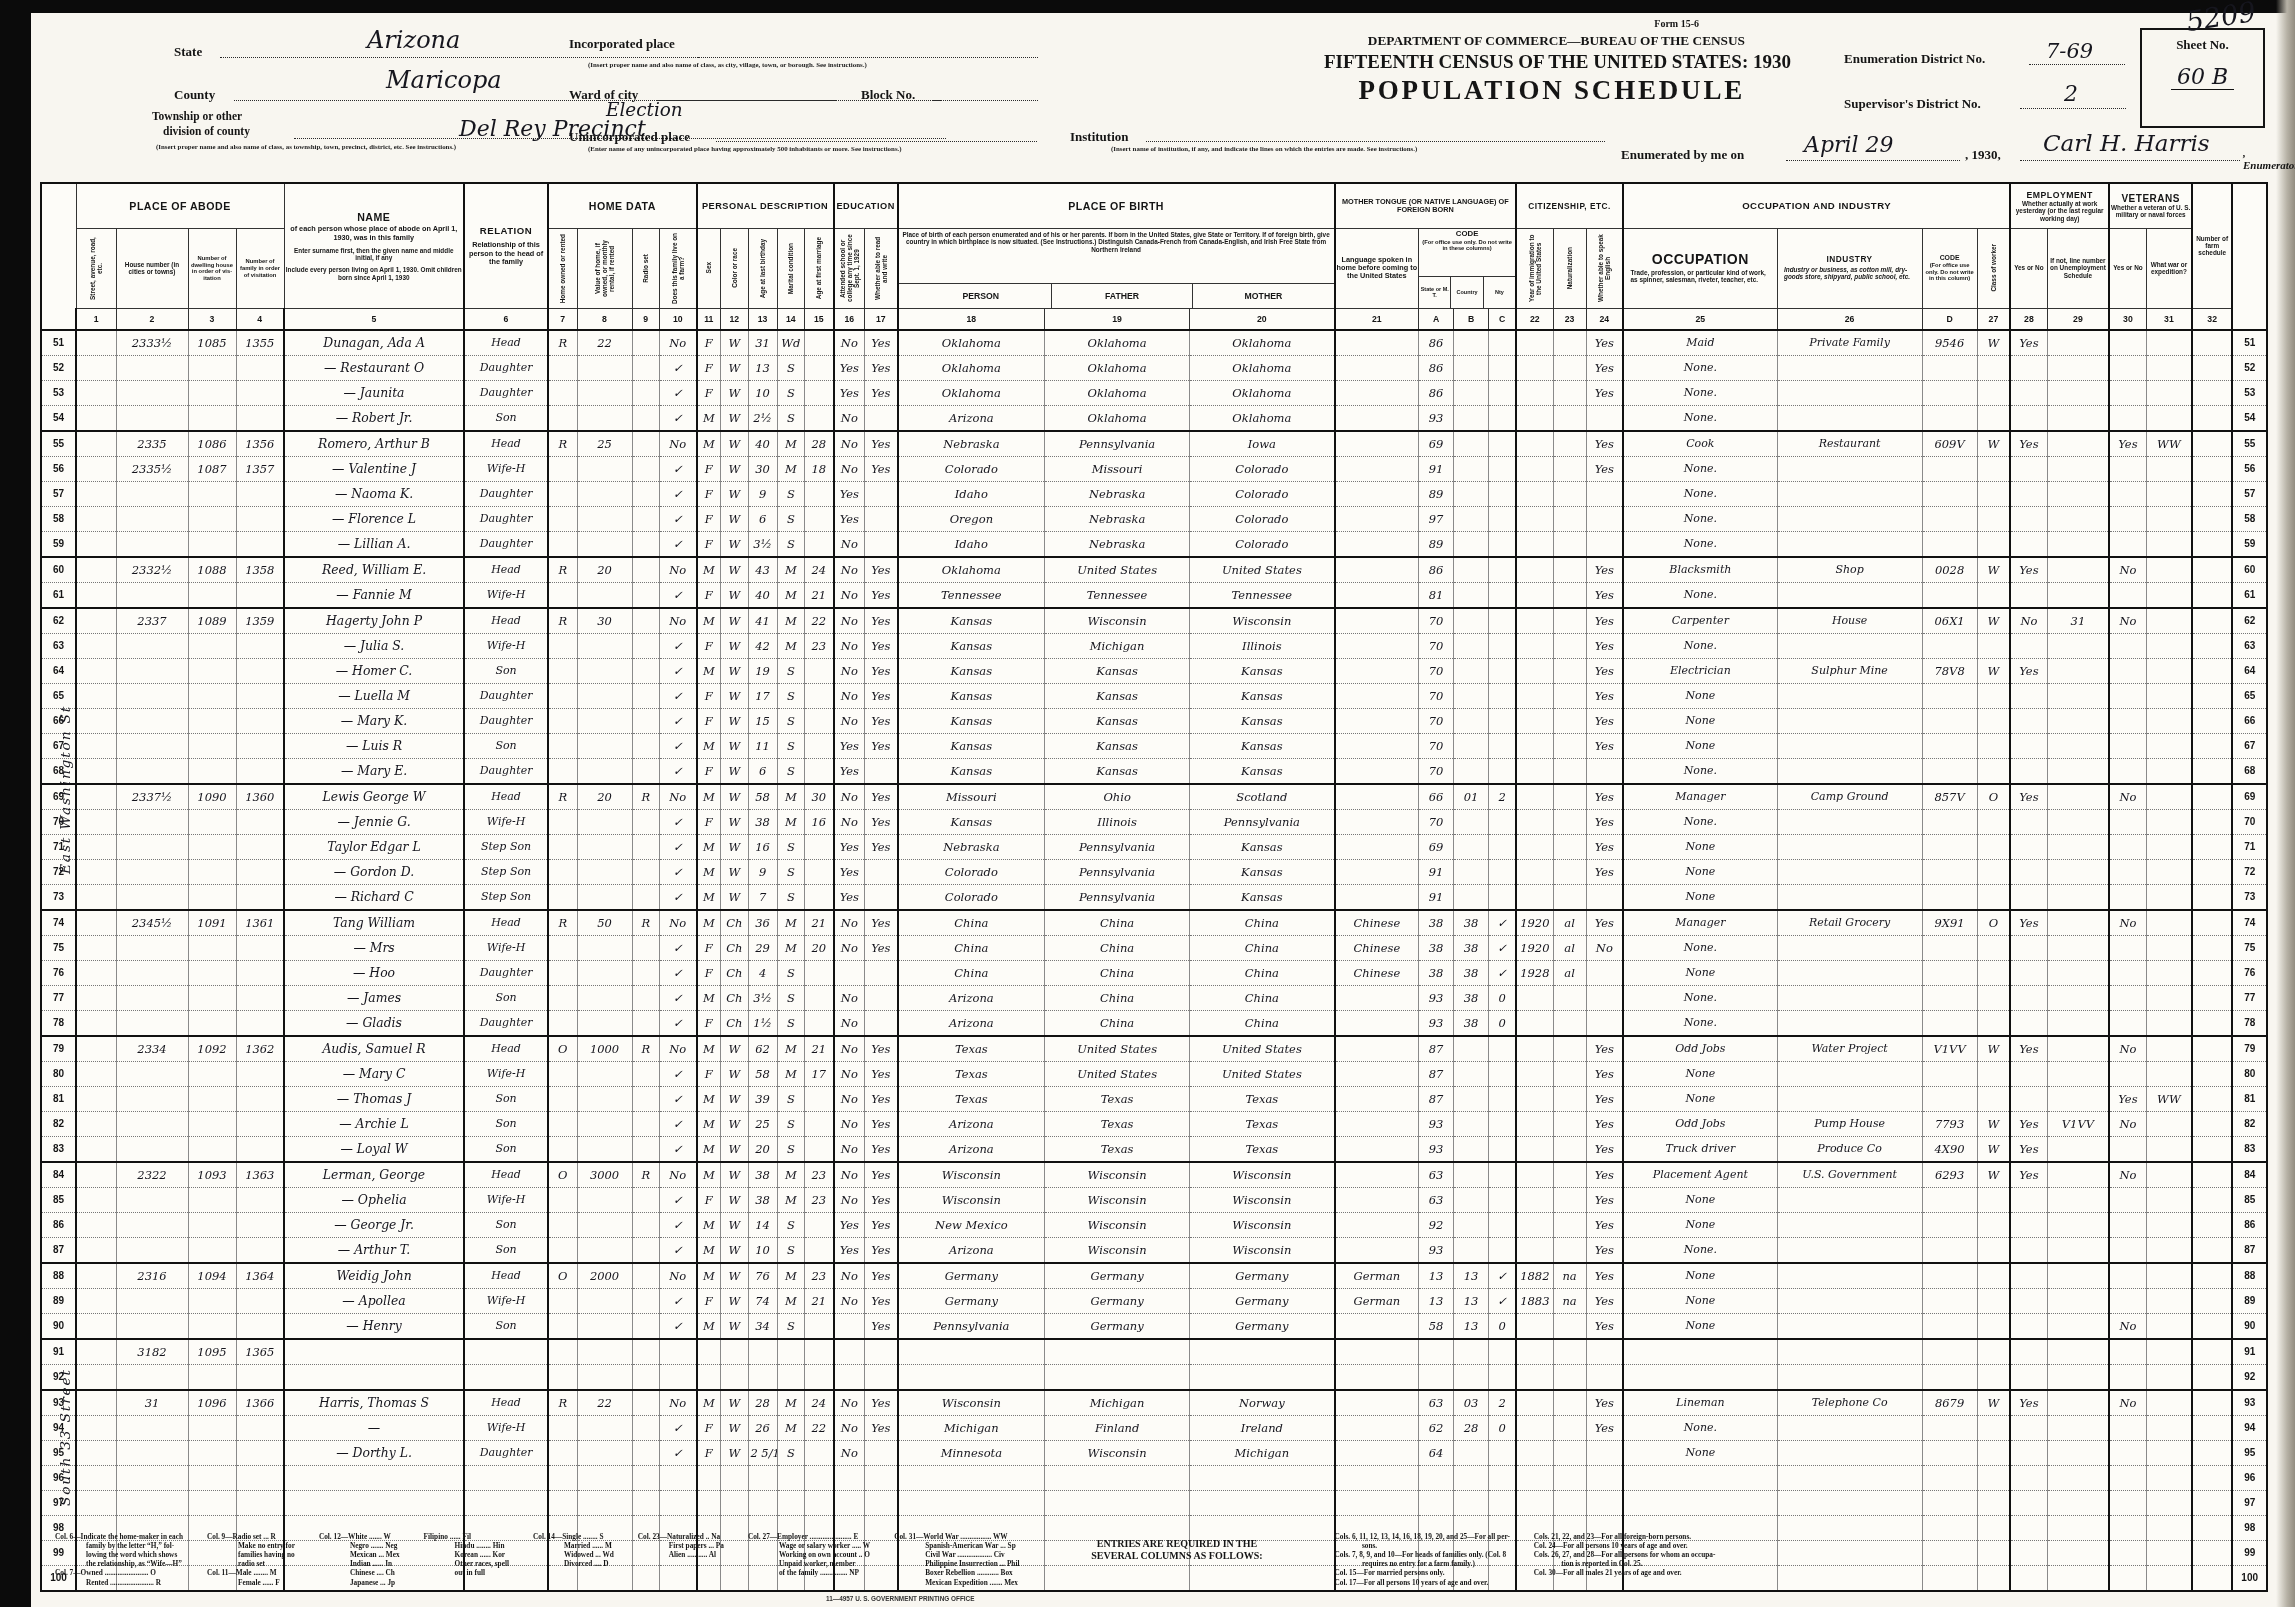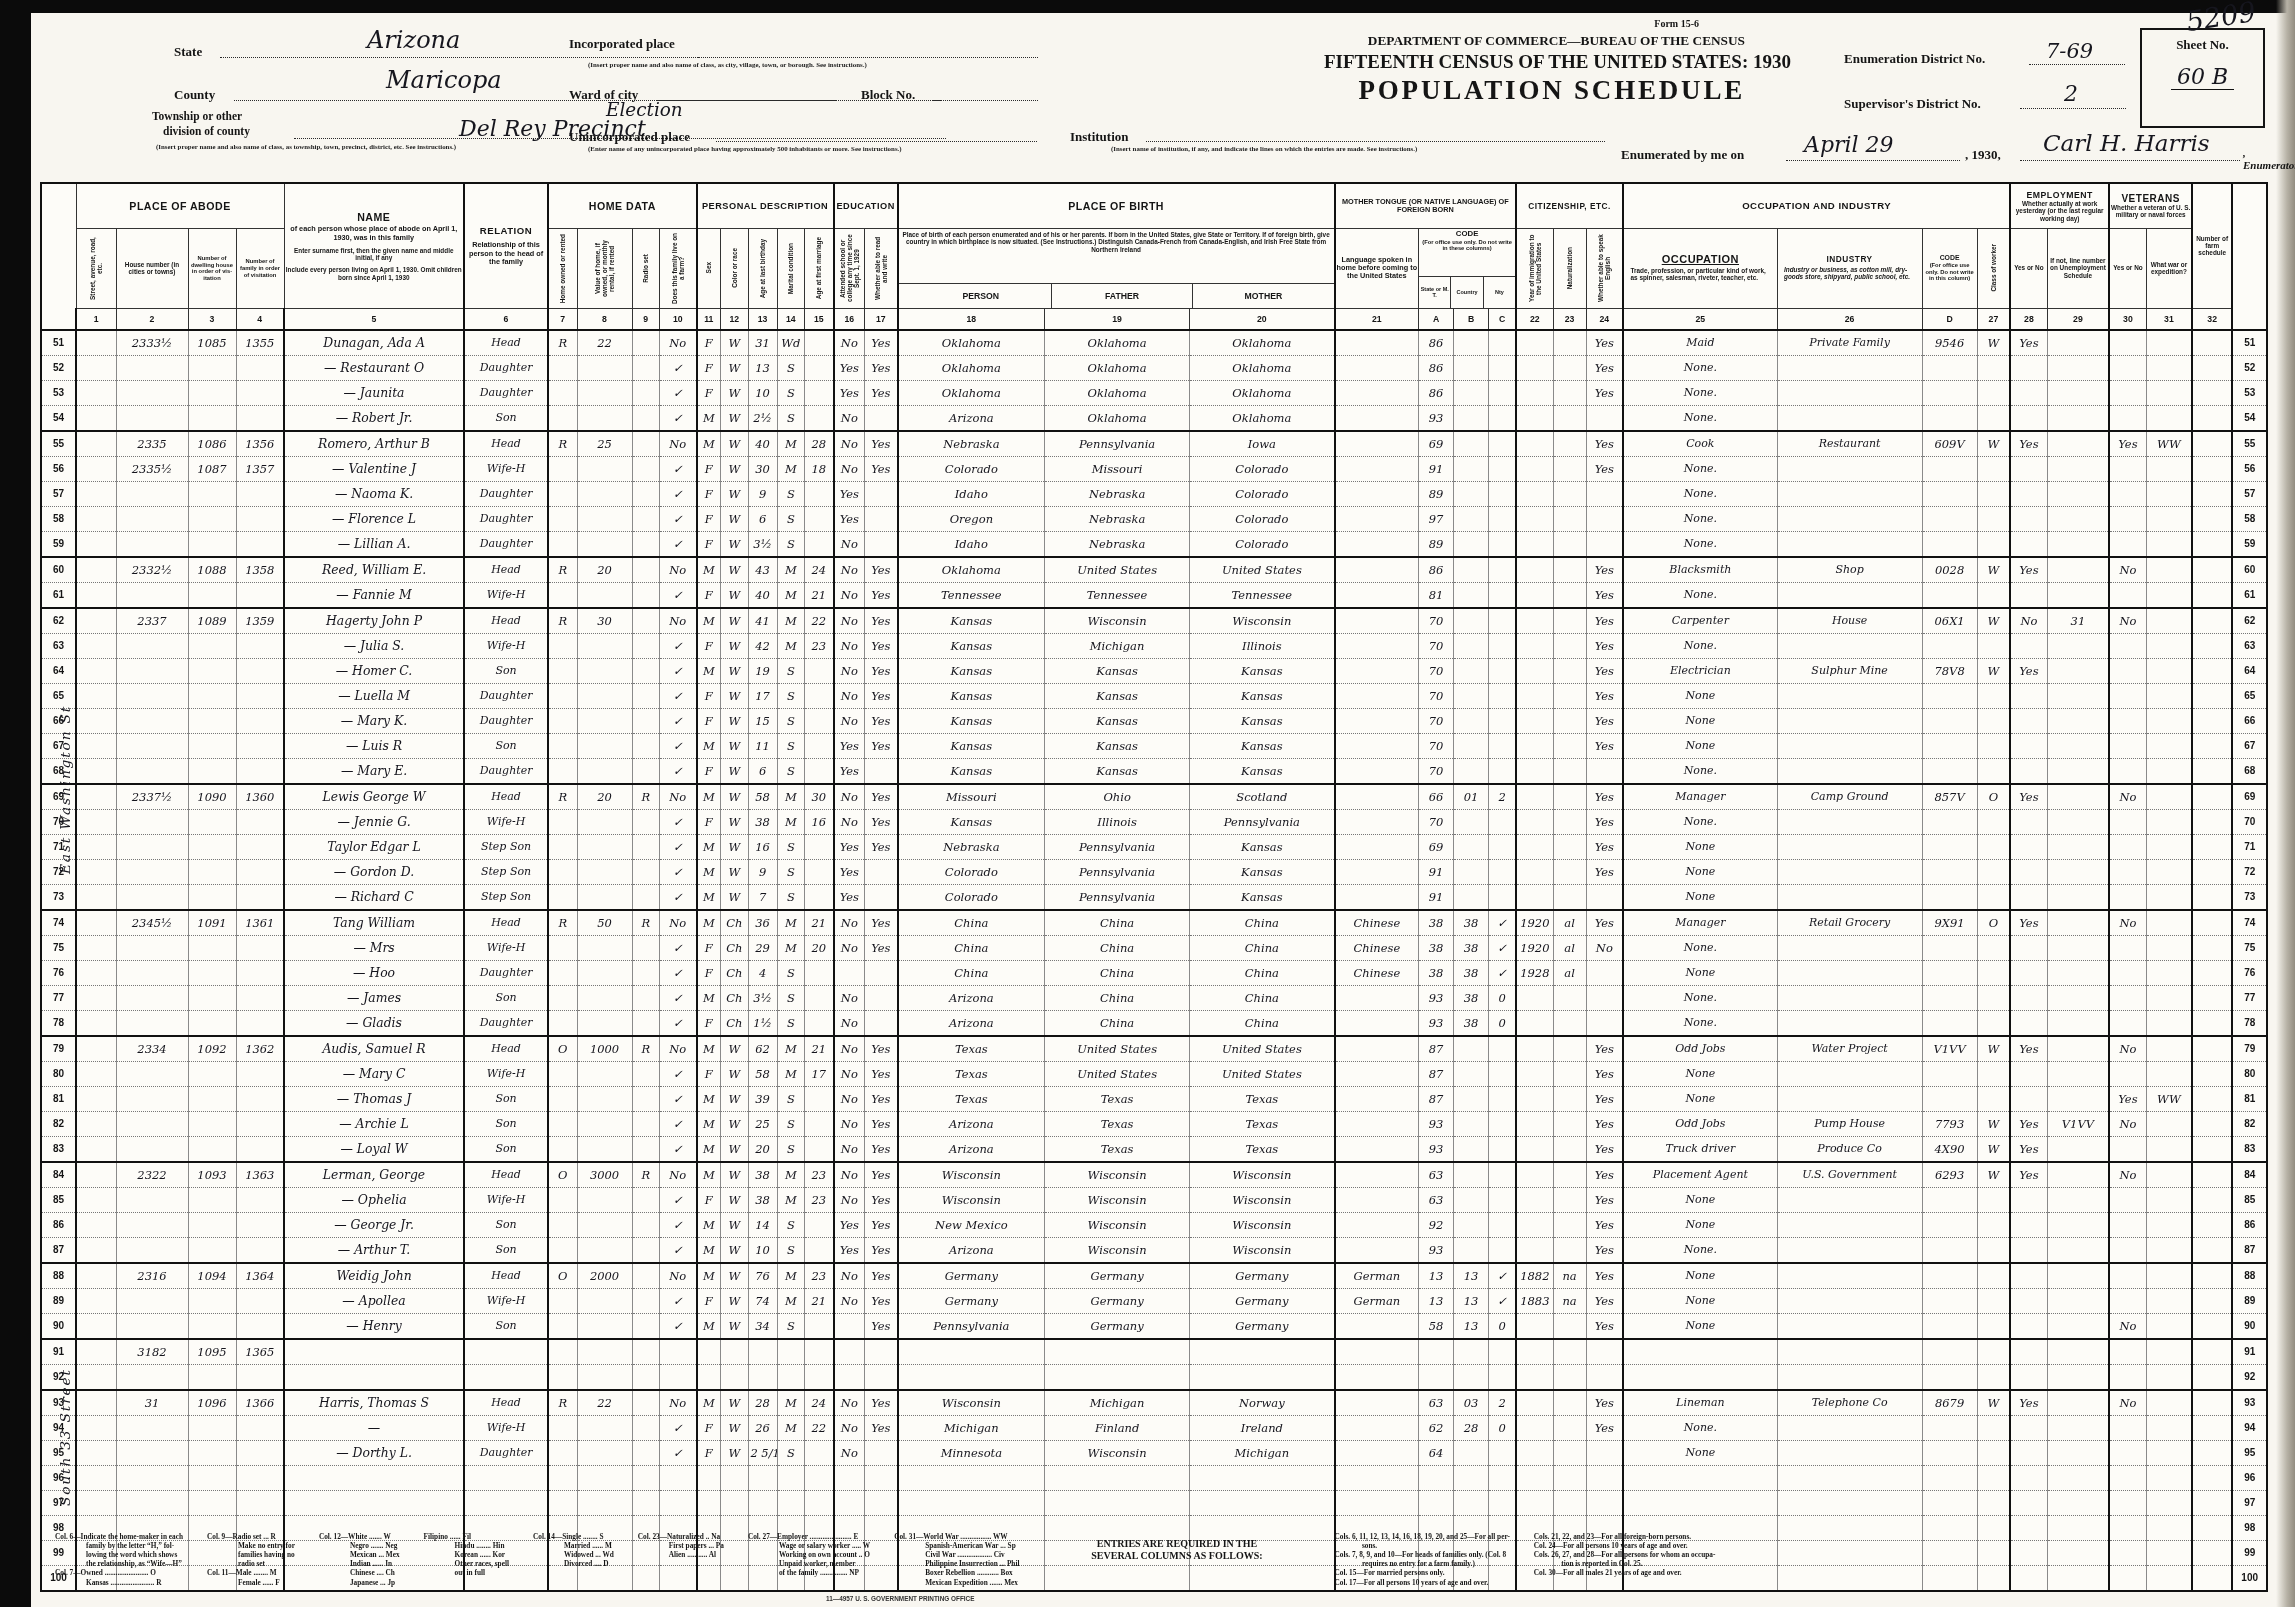--- a/index.html
+++ b/index.html
@@ -269,21 +269,21 @@
         <th class="hl">
             <div class="vt">Year of immigra­tion to the United States</div>
           </th>
         <th>
             <div class="vt">Naturalization</div>
           </th>
         <th>
             <div class="vt">Whether able to speak English</div>
           </th>
         <th class="hl">
-          <div class="gt" style="font-size:11px;text-decoration:underline;">OCCUPATION</div>
+          <div class="gt" style="font-size:14px;">OCCUPATION</div>
           <div class="gd" style="text-align:left;padding:1.8px 5.5px;">Trade, profession, or particular kind of work, as spinner, salesman, riveter, teach­er, etc.</div>
         </th>
         <th>
           <div class="gt" style="font-size:8.3px;">INDUSTRY</div>
           <div class="gd" style="text-align:left;padding:1.8px 5.5px;font-style:italic;">Industry or business, as cot­ton mill, dry-goods store, shipyard, public school, etc.</div>
         </th>
         <th>
           <div class="gd" style="font-size:6.9px;">CODE</div>
           <div class="gd" style="font-size:5.8px;">(For office use only.  Do not write in this column)</div>
         </th>
@@ -2342,21 +2342,21 @@
   <div class="hw stlabel" style="left:57px;top:1506px;">South 33 Street</div>
 
   <div class="footer">
     <div id="abbr-blocks" style="display:flex;gap:24px;">
         <div class="fb">
           <div>Col. 6—Indicate the home-maker in each</div>
           <div style="padding-left: 31px;">family by the letter “H,” fol-</div>
           <div style="padding-left: 31px;">lowing the word which shows</div>
           <div style="padding-left: 31px;">the relationship, as “Wife—H”</div>
           <div>Col. 7—Owned ........................ O</div>
-          <div style="padding-left: 31px;">Kansas ........................ R</div>
+          <div style="padding-left: 31px;">Rented ........................ R</div>
         </div>
         <div class="fb">
           <div>Col. 9—Radio set ... R</div>
           <div style="padding-left: 31px;">Make no entry for</div>
           <div style="padding-left: 31px;">families having no</div>
           <div style="padding-left: 31px;">radio set</div>
           <div>Col. 11—Male ........ M</div>
           <div style="padding-left: 31px;">Female ...... F</div>
         </div>
         <div class="fb">

